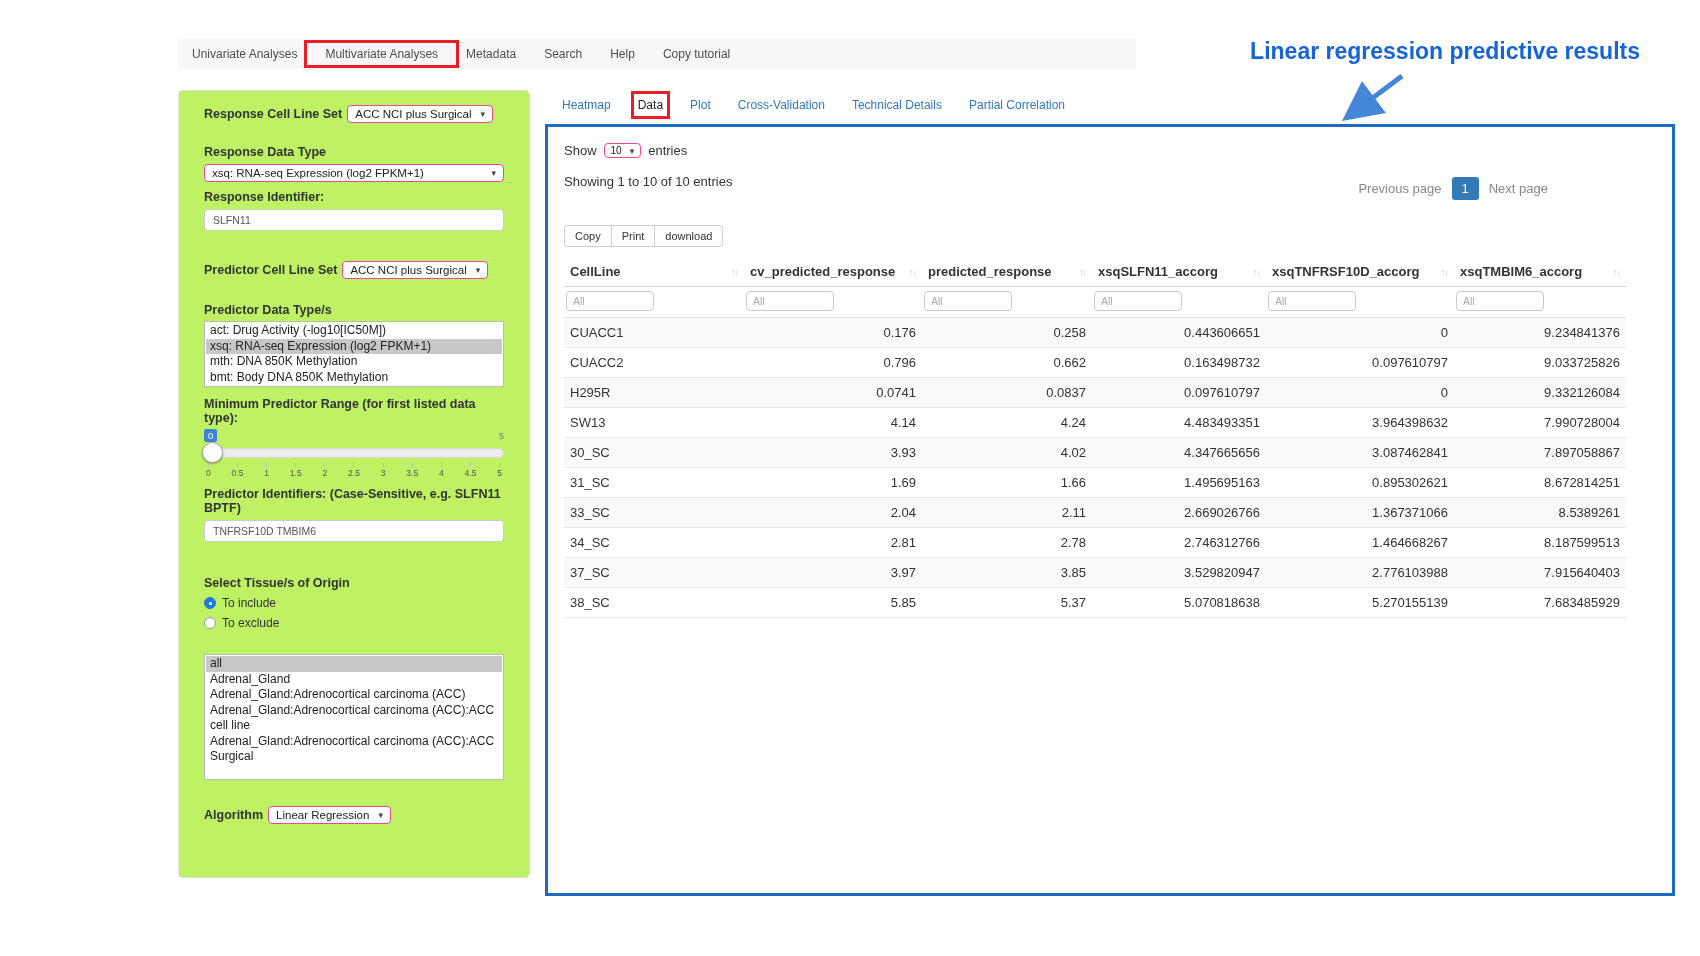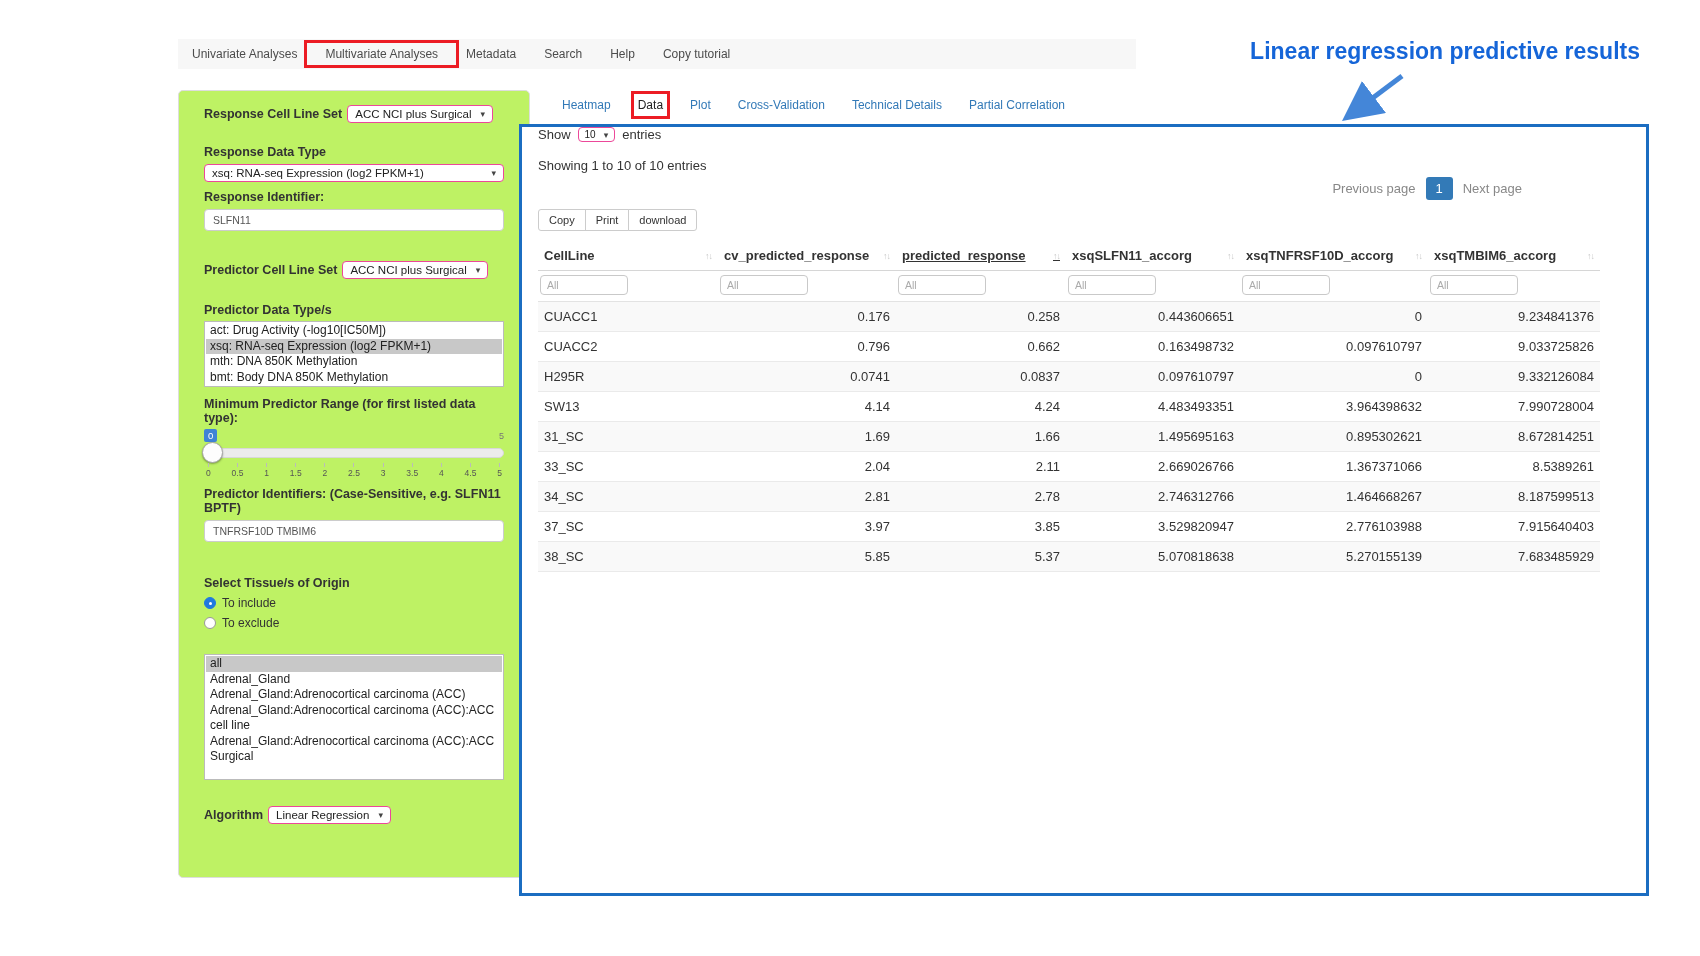--- a/index.html
+++ b/index.html
@@ -57,42 +57,42 @@
   .radio.checked { background:#2079df; border-color:#2079df; }
   .radio.checked::after { content:''; position:absolute; left:3.5px; top:3.5px; width:3px; height:3px;
                           border-radius:50%; background:#fff; }
 
   
   .tabs { position:absolute; left:562px; top:98px; display:flex; gap:27px; font-size:12px; }
   .tab { color:#3279b7; cursor:pointer; white-space:nowrap; }
   .tab.active { color:#222; }
 
   
-  .bluebox { position:absolute; left:519px; top:124px; width:1130px; height:772px;
-             border:3px solid #1b6dc1; box-sizing:border-box; padding:0 16px; background:#fff; }
+  .bluebox { position:absolute; left:545px; top:124px; width:1130px; height:772px;
+             border:3px solid #1b6dc1; box-sizing:border-box; padding:16px 16px; background:#fff; }
   .show-row { display:flex; align-items:center; gap:7px; font-size:13px; }
   .select.mini { padding:1px 6px; font-size:10px; gap:8px; }
   .showing { margin-top:16px; font-size:13px; }
   .pagination { position:absolute; top:50px; right:118px; display:flex; align-items:flex-end;
                 gap:4px; font-size:13px; color:#888; }
   .page-btn { padding:4px 6px; cursor:pointer; }
   .page-current { background:#337ab7; color:#fff; border-radius:3px; padding:4px 10px; cursor:pointer; }
   .btn-group { display:inline-flex; margin-top:36px; }
   .btn { border:1px solid #ccc; background:#fff; font-size:11px; color:#333;
          padding:4px 10px; margin-left:-1px; cursor:pointer; font-family:"Liberation Sans", sans-serif; }
   .btn:first-child { border-radius:3px 0 0 3px; margin-left:0; }
   .btn:last-child { border-radius:0 3px 3px 0; }
 
   
   .data-table { border-collapse:collapse; table-layout:fixed; width:990px; margin-top:10px;
                 font-size:13px; color:#333; }
   .data-table th, .data-table td { padding:7px 6px; text-align:left; overflow:hidden; }
   .data-table thead tr:first-child th { font-weight:bold; border-bottom:1px solid #d6d6d6; }
   .data-table th:nth-child(1){ width:168px; } .data-table th:nth-child(2){ width:166px; }
-  .data-table th:nth-child(3){ width:158px;text-decoration:underline; } .data-table th:nth-child(4){ width:162px; }
+  .data-table th:nth-child(3){ width:158px; } .data-table th:nth-child(4){ width:162px; }
   .data-table th:nth-child(5){ width:176px; } .data-table th:nth-child(6){ width:160px; }
   .data-table td:nth-child(n+2){ text-align:right; }
   .th-flex { display:flex; align-items:center; justify-content:space-between; gap:4px; }
   .sort-icon { color:#c9c9c9; font-size:9px; letter-spacing:-1px; flex:0 0 auto; }
   .filter-row th { padding:4px 2px 6px 2px; border-bottom:1px solid #e3e3e3; }
   .col-filter { width:88px; border:1px solid #c9c9c9; border-radius:4px; padding:3px 6px;
                 font-size:10.5px; color:#666; box-sizing:border-box;
                 font-family:"Liberation Sans", sans-serif; }
   .col-filter::placeholder { color:#aaa; }
   .data-table tbody td { border-bottom:1px solid #eaeaea; }
@@ -321,20 +321,28 @@
           </tr>
           <tr>
             <td>SW13</td>
             <td>4.14</td>
             <td>4.24</td>
             <td>4.483493351</td>
             <td>3.964398632</td>
             <td>7.990728004</td>
           </tr>
           <tr>
+            <td>30_SC</td>
+            <td>3.93</td>
+            <td>4.02</td>
+            <td>4.347665656</td>
+            <td>3.087462841</td>
+            <td>7.897058867</td>
+          </tr>
+          <tr>
             <td>31_SC</td>
             <td>1.69</td>
             <td>1.66</td>
             <td>1.495695163</td>
             <td>0.895302621</td>
             <td>8.672814251</td>
           </tr>
           <tr>
             <td>33_SC</td>
             <td>2.04</td>

